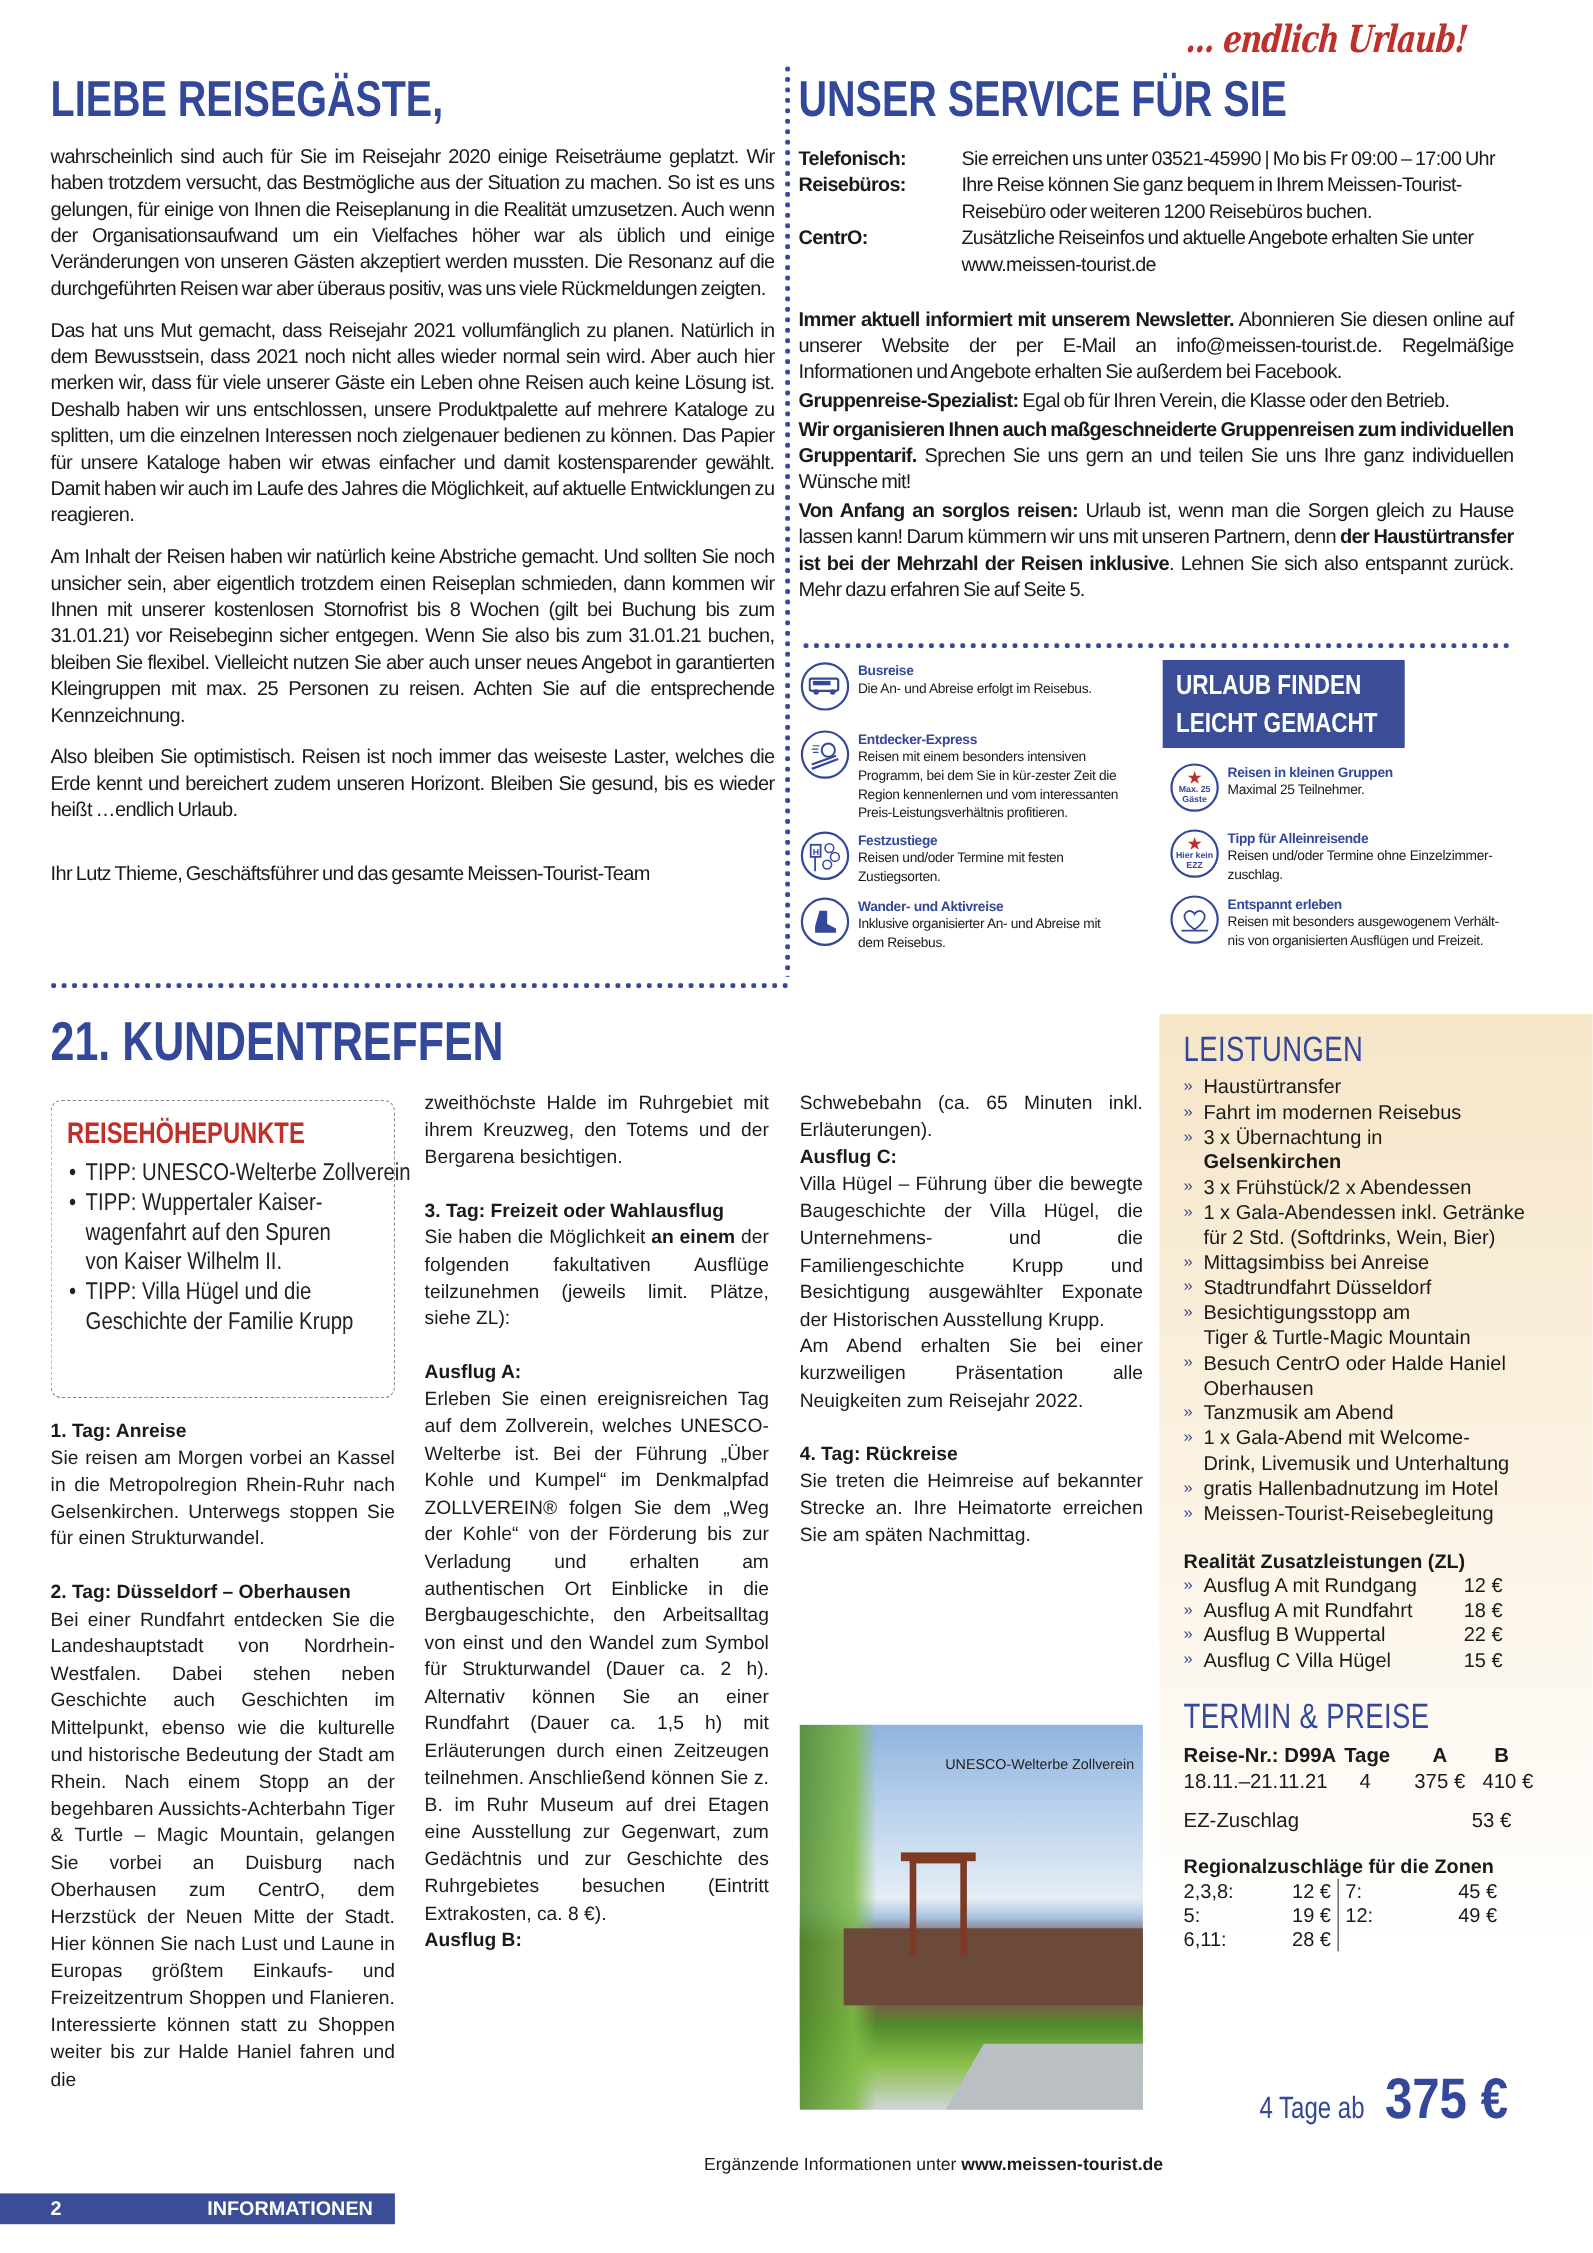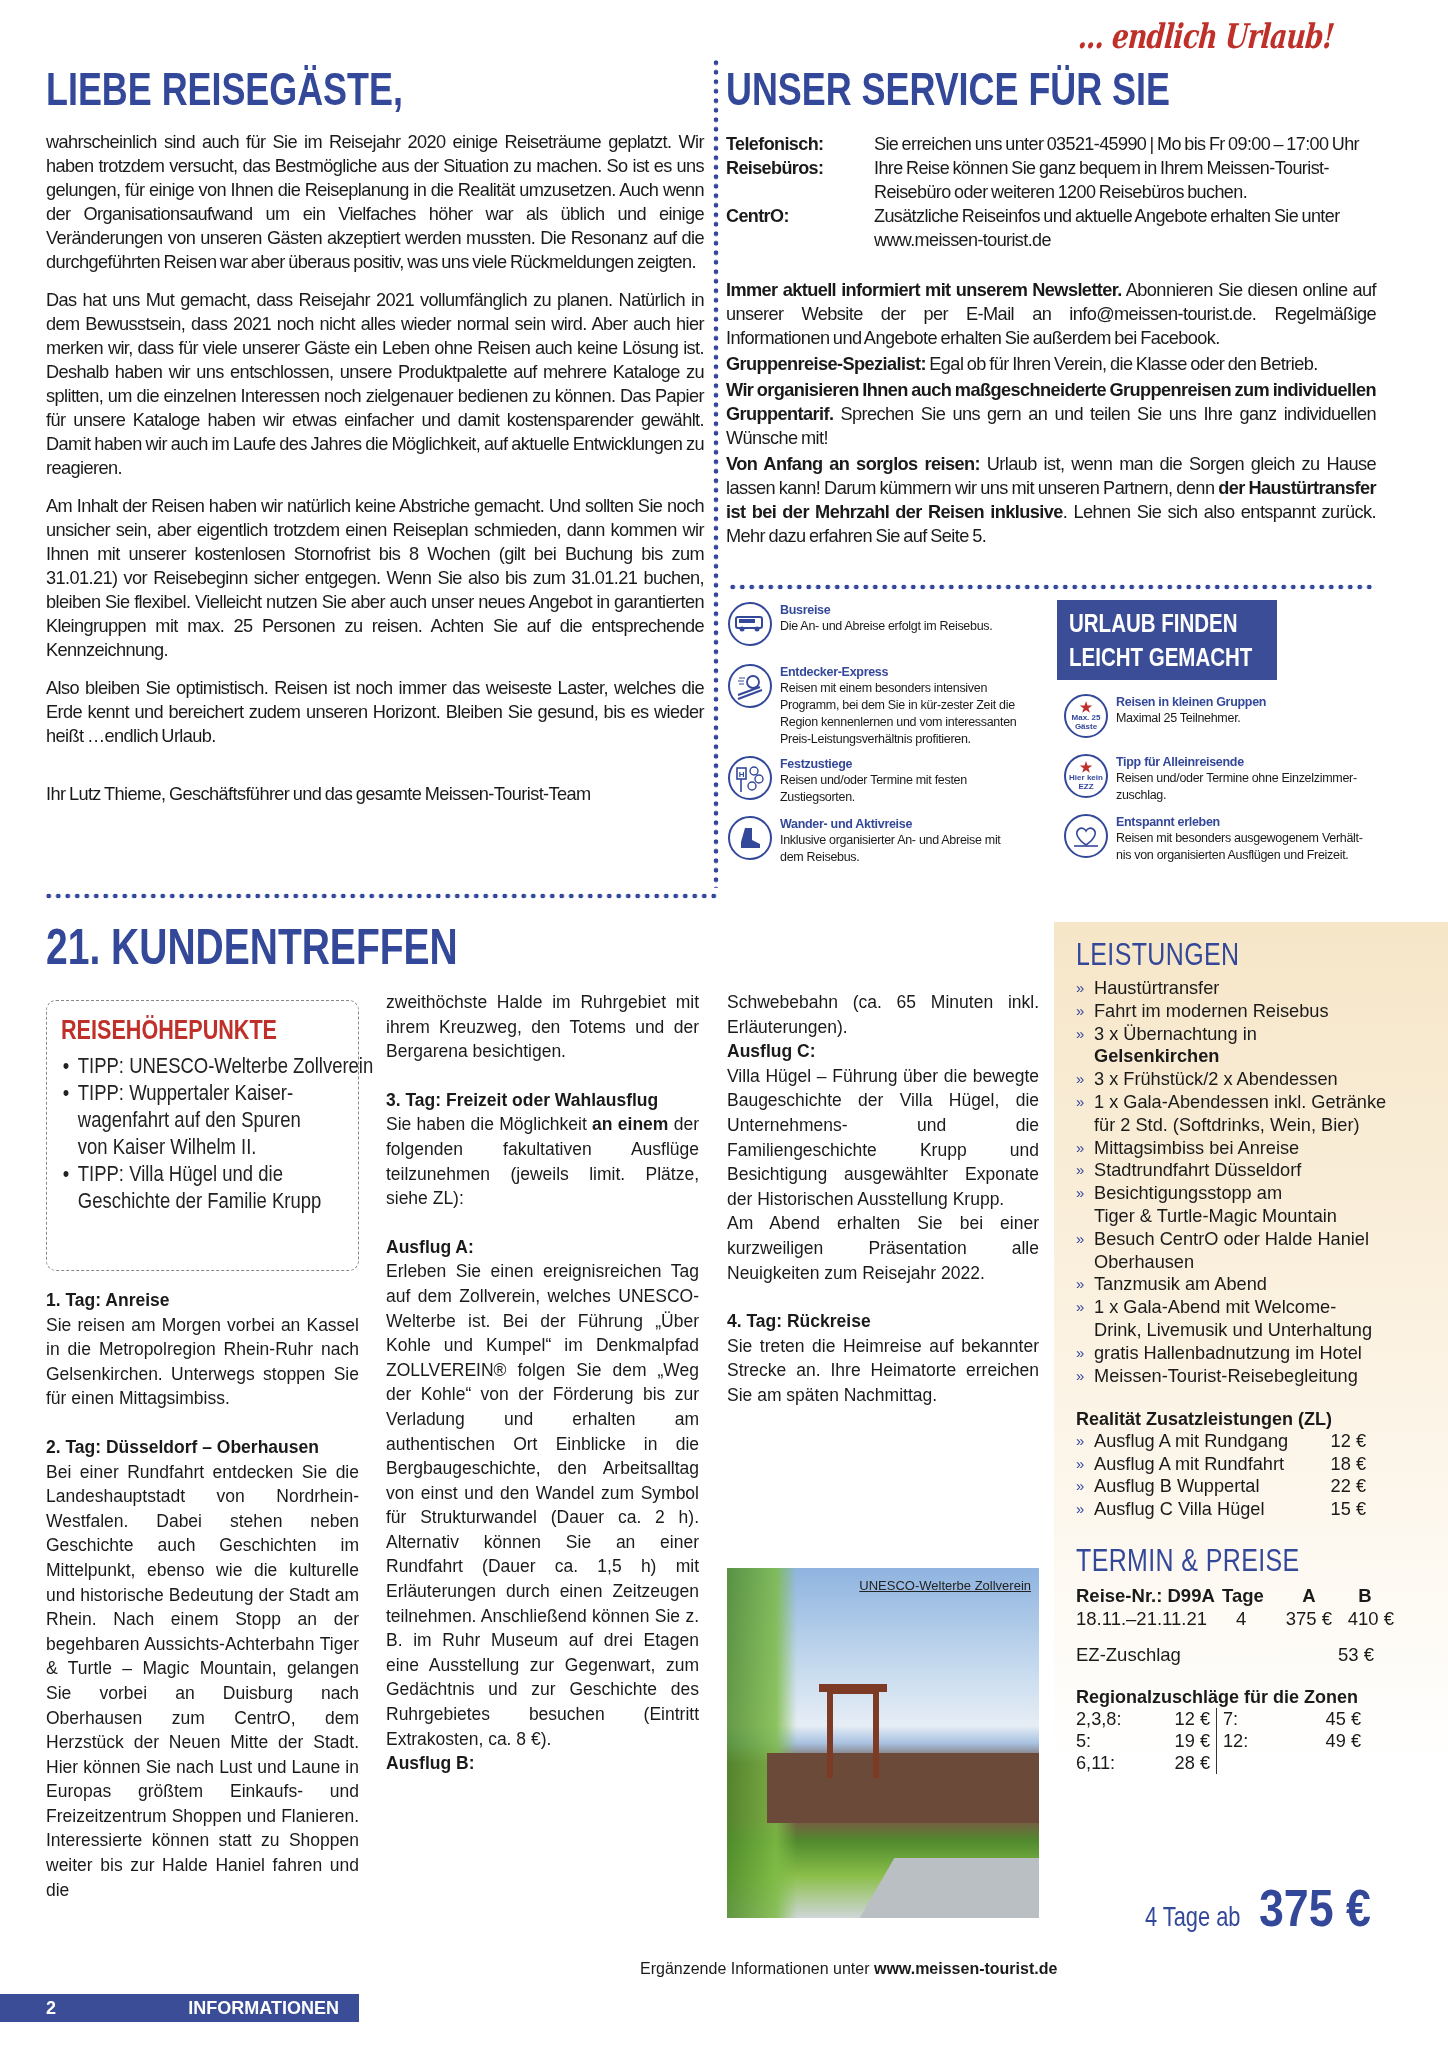--- a/index.html
+++ b/index.html
@@ -47,21 +47,21 @@
   .hl-list li::before { content: "•"; position: absolute; left: 2px; }
   .hl-list li.cont::before { content: ""; }
 
   .col { position: absolute; font-size: 17.5px; line-height: 24.6px; text-align: justify; color: #1a1a1a; }
   .col .h { font-weight: bold; }
   .col .gap { height: 24px; }
   .hint { font-style: italic; font-size: 12.5px; line-height: 17px; }
 
   .photo { position: absolute; left: 727px; top: 1568px; width: 312px; height: 350px; overflow: hidden;
     background: linear-gradient(180deg, #8fb4e0 0%, #c9dcef 30%, #e6edf5 45%, #a9c3e2 50%, #6a5040 56%, #7a5a45 72%, #4f8a2d 78%, #8bbf4a 88%, #cfd6d8 100%); }
-  .photo-caption { position: absolute; right: 8px; top: 10px; font-size: 13px; color: #222; text-decoration: underline; }
+  .photo-caption { position: absolute; right: 8px; top: 28px; font-size: 13px; color: #222; }
   .photo .tree-l { position: absolute; left: 0; top: 0; width: 70px; height: 100%; background: linear-gradient(90deg, #4f8b2a, #7dbb45 70%, transparent); opacity: 0.85; }
   .photo .tower { position: absolute; left: 100px; top: 120px; width: 52px; height: 90px; border: 6px solid #7d3a25; border-bottom: none; }
   .photo .tower::before { content: ""; position: absolute; left: -14px; top: -10px; width: 68px; height: 8px; background: #7d3a25; }
   .photo .bldg { position: absolute; left: 40px; top: 185px; width: 272px; height: 70px; background: #6b4a3a; }
   .photo .road { position: absolute; left: 150px; bottom: 0; width: 200px; height: 60px; background: #b9bfc2; transform: skewX(-30deg); }
 
   
   .panel { position: absolute; left: 1054px; top: 922px; width: 394px; height: 1126px; background: linear-gradient(180deg, #f6e6c8 0%, #fbf1e0 35%, #fff 75%); padding: 14px 0 0 22px; }
   .panel-h { font-family: "Liberation Sans", sans-serif; color: #34489a; font-size: 32px; font-weight: normal; transform: scaleX(0.78); transform-origin: left; white-space: nowrap; letter-spacing: 0.5px; }
   .perf { list-style: none; font-size: 18.2px; line-height: 22.8px; margin-top: 4px; }
@@ -233,21 +233,21 @@
       <li>TIPP: Wuppertaler Kaiser-</li>
       <li class="cont">wagenfahrt auf den Spuren</li>
       <li class="cont">von Kaiser Wilhelm II.</li>
       <li>TIPP: Villa Hügel und die</li>
       <li class="cont">Geschichte der Familie Krupp</li>
     </ul>
 </div>
 
 <div class="col" style="left:46px; top:1288px; width:313px;">
   <div class="h">1. Tag: Anreise</div>
-  <div>Sie reisen am Morgen vorbei an Kassel in die Metropolregion Rhein-Ruhr nach Gelsenkirchen. Unterwegs stoppen Sie für einen Mittagsimbiss.</div>
+  <div>Sie reisen am Morgen vorbei an Kassel in die Metropolregion Rhein-Ruhr nach Gelsenkirchen. Unterwegs stoppen Sie für einen Strukturwandel.</div>
   <div class="gap"></div>
   <div class="h">2. Tag: Düsseldorf – Oberhausen</div>
   <div>Bei einer Rundfahrt entdecken Sie die Landeshauptstadt von Nordrhein-Westfalen. Dabei stehen neben Geschichte auch Geschichten im Mittelpunkt, ebenso wie die kulturelle und historische Bedeutung der Stadt am Rhein. Nach einem Stopp an der begehbaren Aussichts-Achterbahn Tiger &amp; Turtle – Magic Mountain, gelangen Sie vorbei an Duisburg nach Oberhausen zum CentrO, dem Herzstück der Neuen Mitte der Stadt. Hier können Sie nach Lust und Laune in Europas größtem Einkaufs- und Freizeitzentrum Shoppen und Flanieren. Interessierte können statt zu Shoppen weiter bis zur Halde Haniel fahren und die</div>
 </div>
 
 <div class="col" style="left:386px; top:990px; width:313px;">
   <div>zweithöchste Halde im Ruhrgebiet mit ihrem Kreuzweg, den Totems und der Bergarena besichtigen.</div>
   <div class="gap"></div>
   <div class="h">3. Tag: Freizeit oder Wahlausflug</div>
   <div><span>Sie haben die Möglichkeit </span><b>an einem</b><span> der folgenden fakultativen Ausflüge teilzunehmen (jeweils limit. Plätze, siehe ZL):</span></div>

